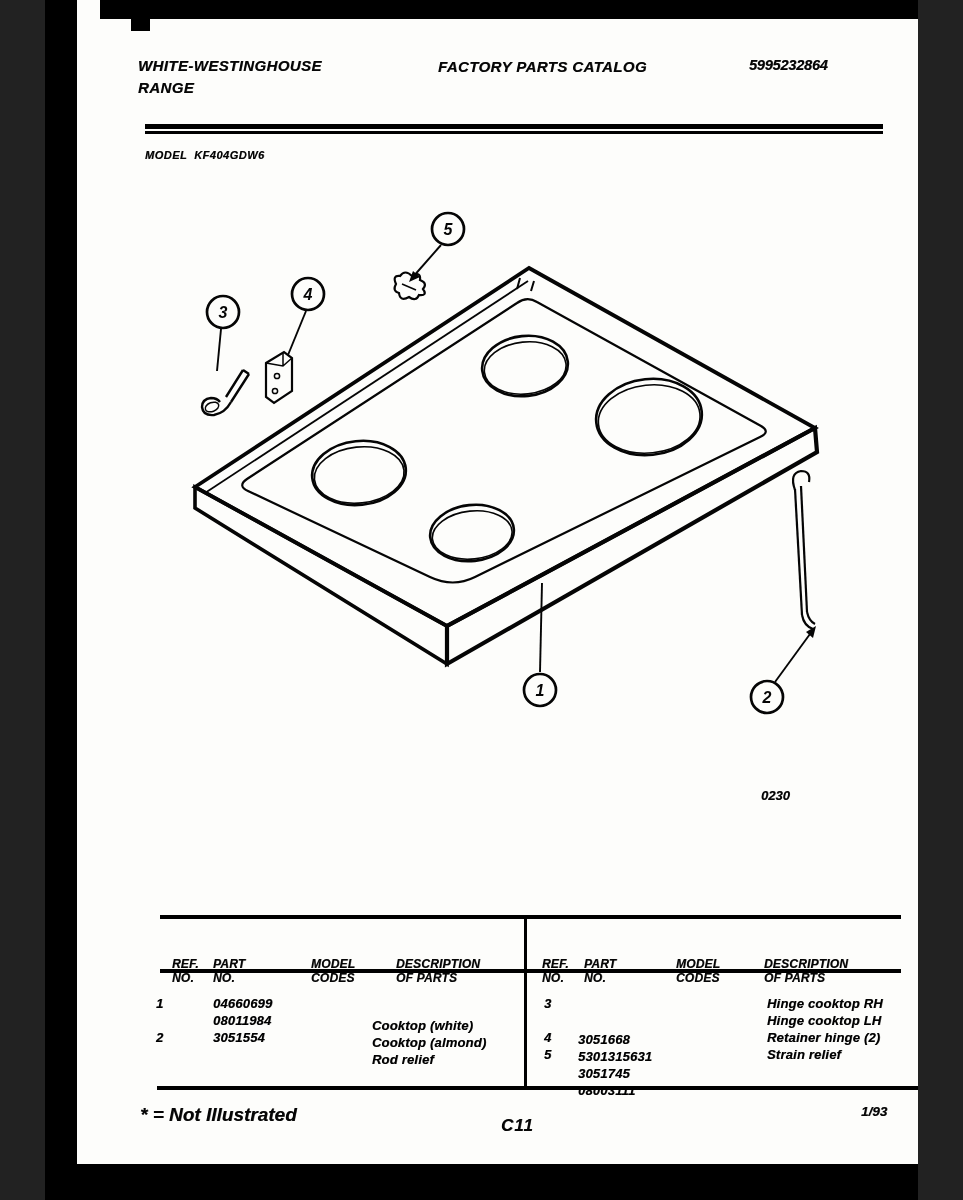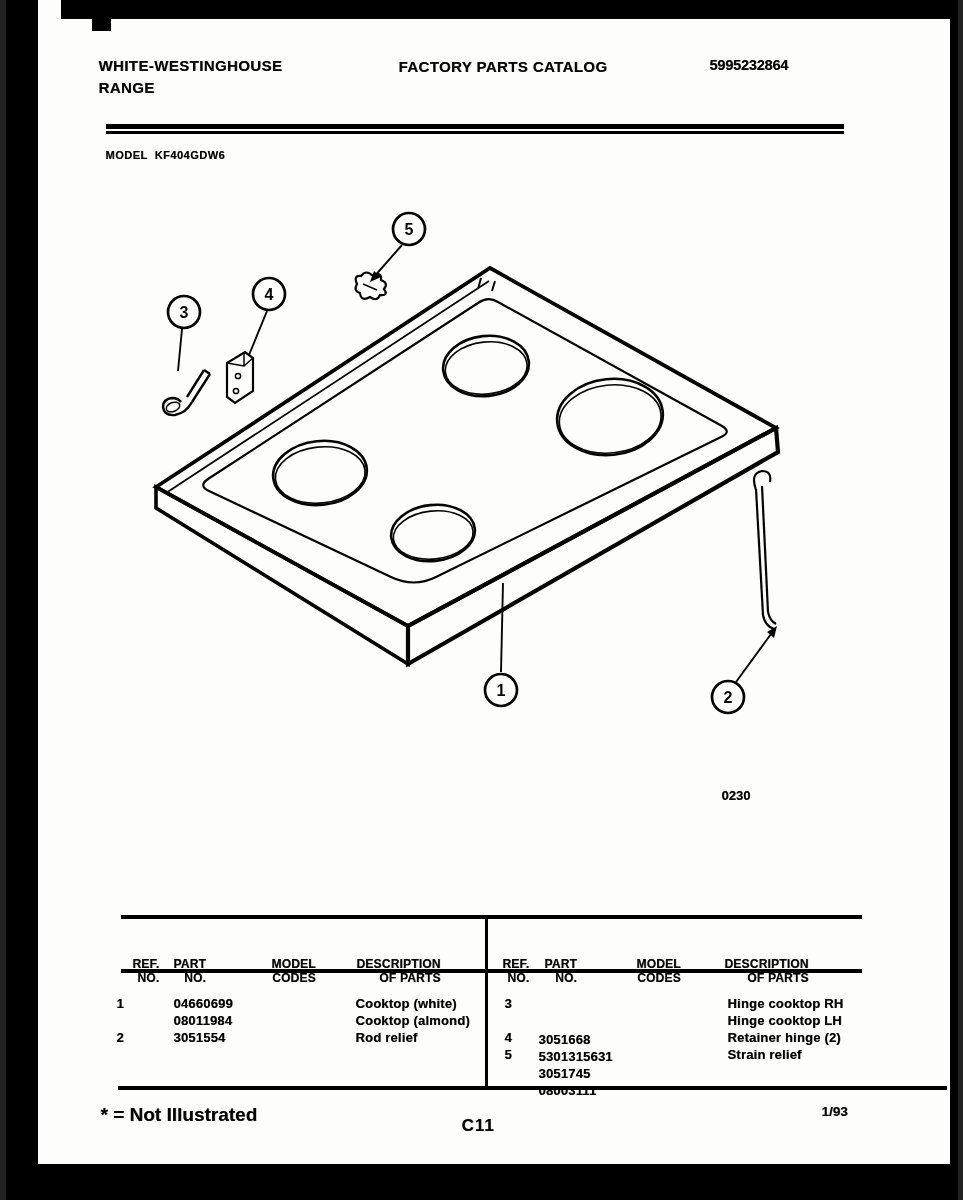--- a/index.html
+++ b/index.html
@@ -1,19 +1,19 @@
 <!DOCTYPE html>
 <html><head>
 <meta charset="utf-8">
 <style>
   html,body{margin:0;padding:0;background:#222;}
   .page{
-    position:relative;width:952px;height:1200px;margin:0 auto;
+    position:relative;width:873px;height:1200px;margin:0 auto;
     background:#fdfdfb;overflow:hidden;color:#000;
-    font-family:"Liberation Sans","DejaVu Sans",sans-serif;font-weight:700;
+    font-family:"Liberation Sans","DejaVu Sans",sans-serif;font-weight:700;font-style:italic;
   }
   .ink{position:absolute;white-space:pre;color:#050505;
        text-shadow:0.4px 0.4px 0.3px rgba(0,0,0,.55);}
   .bar{position:absolute;background:#000;}
   
   .b-left{left:0;top:0;width:32px;height:1200px;}
   .b-right{left:944px;top:0;width:19px;height:1200px;}
   .b-top{left:55px;top:0;width:890px;height:19px;}
   .b-bottom{left:32px;top:1164px;width:912px;height:36px;}
   .b-blob{left:86px;top:0;width:19px;height:31px;}
@@ -26,32 +26,32 @@
   .rule-b{left:100px;top:131px;width:738px;height:3px;}
   .model{left:100px;top:149px;font-size:11px;letter-spacing:.5px;}
   
   .diagram{position:absolute;left:0;top:0;width:963px;height:1200px;}
   .figcode{left:716px;top:788px;font-size:13px;}
   
   .t-top{left:115px;top:915px;width:741px;height:4px;}
   .t-mid{left:115px;top:969px;width:741px;height:4px;}
   .t-vdiv{left:479px;top:915px;width:3px;height:173px;}
   .t-bot{left:112px;top:1086px;width:829px;height:4px;}
-  .th{position:absolute;font-size:12px;line-height:14px;letter-spacing:.2px;text-align:right;}
+  .th{position:absolute;font-size:12px;line-height:14px;letter-spacing:.2px;}
   .th span{display:block;}
   .h-ref-l{left:127px;top:929px;} .h-part-l{left:168px;top:929px;}
   .h-mod-l{left:266px;top:929px;} .h-desc-l{left:351px;top:929px;}
   .h-ref-r{left:497px;top:929px;} .h-part-r{left:539px;top:929px;}
   .h-mod-r{left:631px;top:929px;} .h-desc-r{left:719px;top:929px;}
   .row{position:absolute;height:16px;font-size:13px;letter-spacing:.2px;}
   .row span{position:absolute;white-space:pre;
             text-shadow:0.4px 0.4px 0.3px rgba(0,0,0,.55);}
   .lrow{left:109px;width:370px;}
   .lrow .c-ref{left:2px;} .lrow .c-part{left:59px;}
-  .lrow .c-codes{left:157px;} .lrow .c-desc{left:241px;}
+  .lrow .c-codes{left:157px;} .lrow .c-desc{left:218px;margin-top:22px;}
   .rrow{left:499px;width:360px;}
   .rrow .c-ref{left:0px;} .rrow .c-part{left:34px;margin-top:36px;}
   .rrow .c-codes{left:132px;} .rrow .c-desc{left:223px;}
   .r1{top:996px;} .r2{top:1013px;} .r3{top:1030px;} .r4{top:1047px;}
   
   .foot-note{left:95px;top:1104px;font-size:19px;}
   .foot-page{left:456px;top:1116px;font-size:17px;letter-spacing:1px;}
   .foot-date{left:816px;top:1104px;font-size:13.5px;}
   svg .ln{stroke:#050505;fill:none;}
   svg text{font-family:"Liberation Sans","DejaVu Sans",sans-serif;

